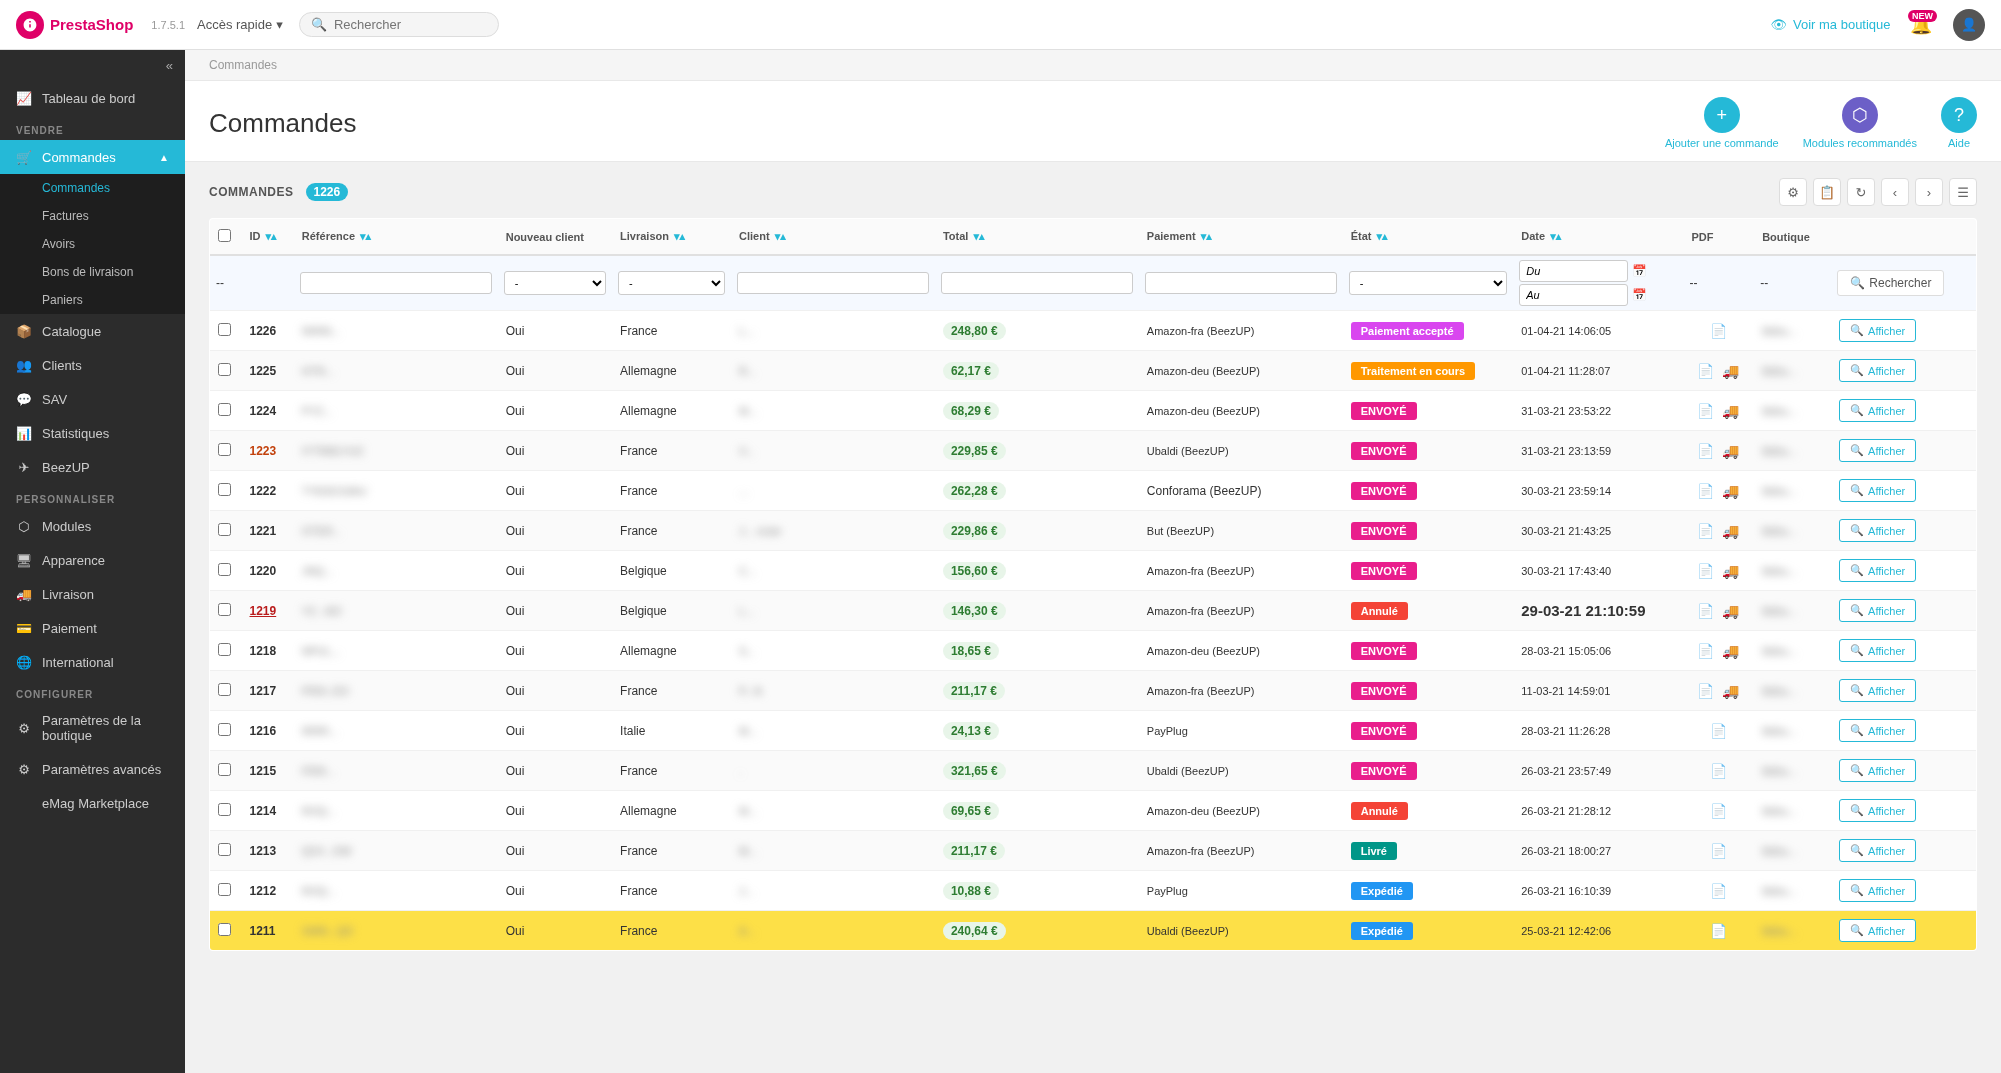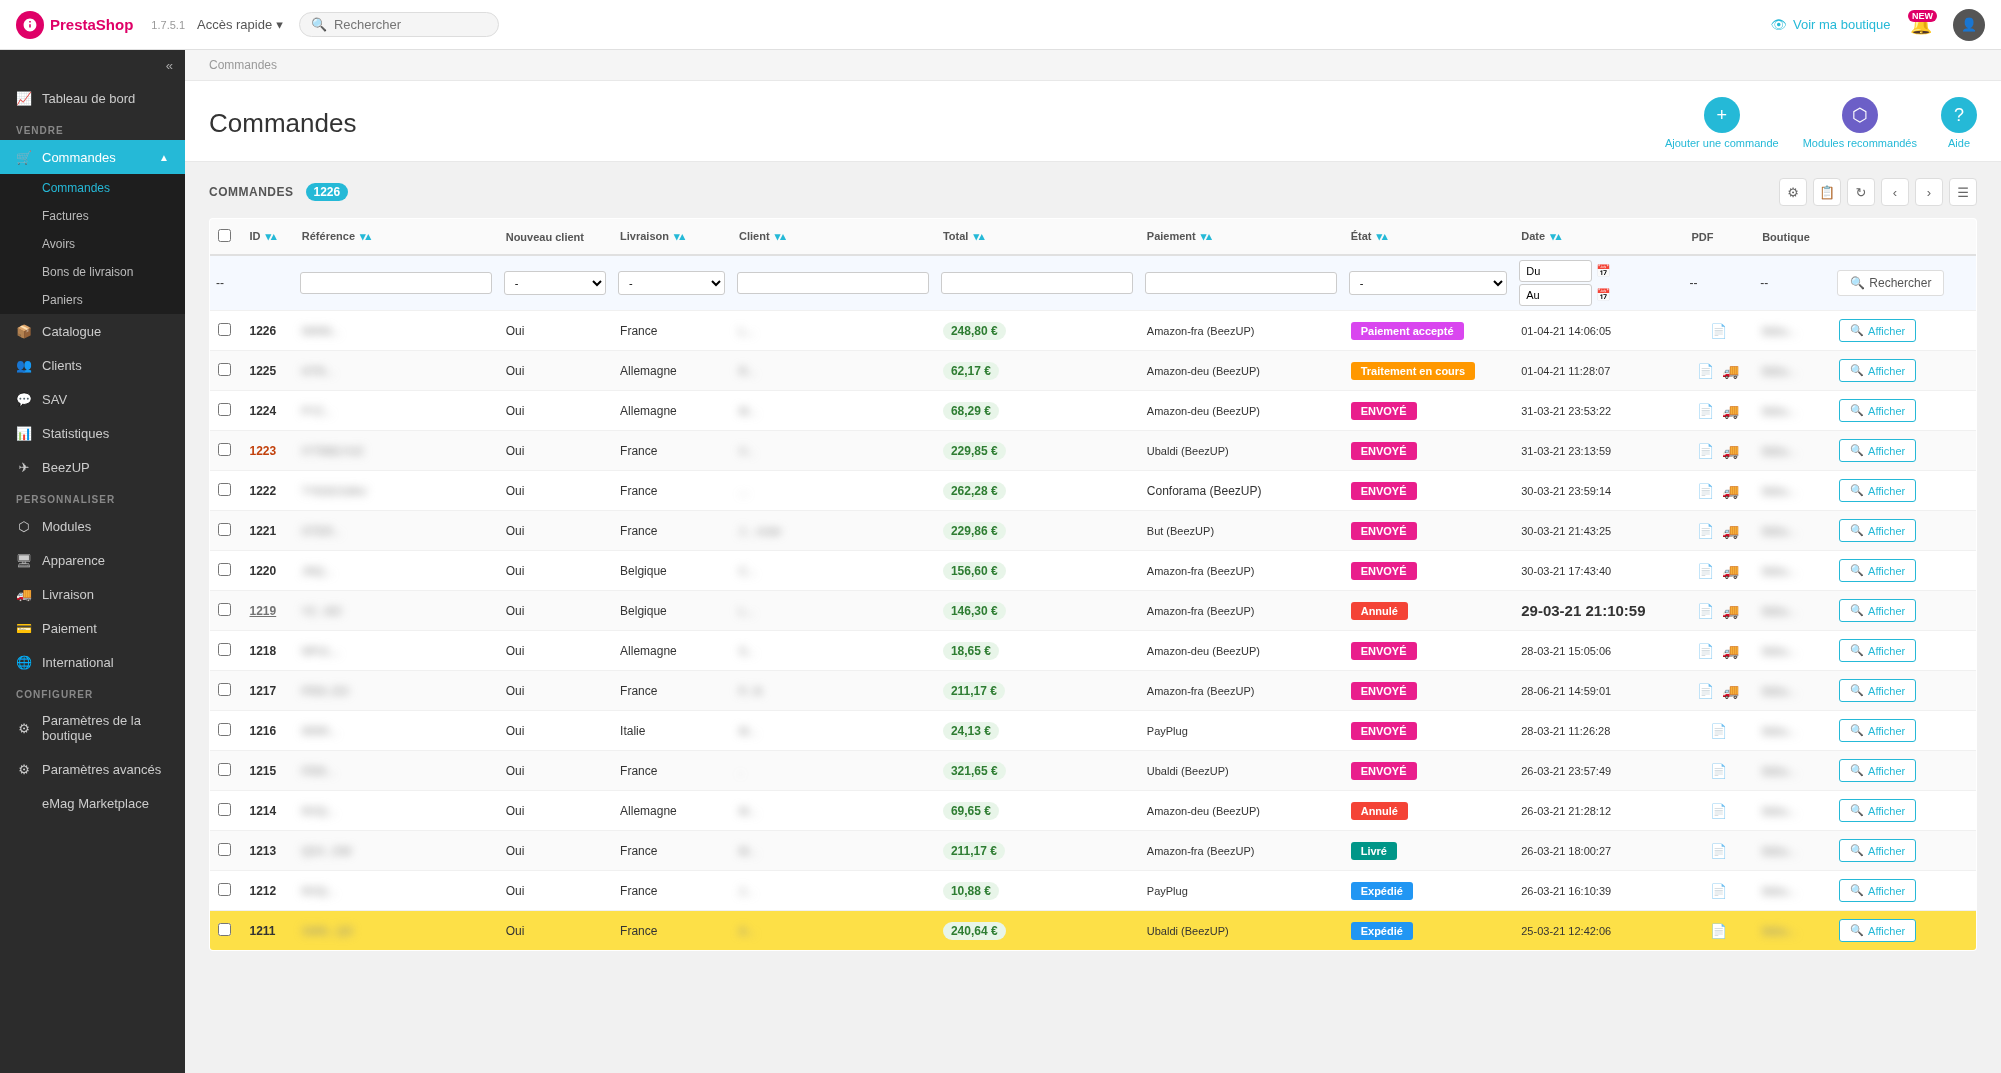--- a/index.html
+++ b/index.html
@@ -57,21 +57,21 @@
     .table-header .tool-btn { width: 28px; height: 28px; border: 1px solid #ddd; background: #fff; border-radius: 4px; display: flex; align-items: center; justify-content: center; cursor: pointer; color: #666; font-size: 13px; }
 
     .orders-table { width: 100%; border-collapse: collapse; background: #fff; border: 1px solid #e0e0e0; border-radius: 4px; overflow: hidden; font-size: 12px; }
     .orders-table th { background: #fafafa; padding: 10px 8px; text-align: left; font-weight: 600; color: #555; border-bottom: 2px solid #e0e0e0; white-space: nowrap; font-size: 11px; }
     .orders-table th .sort-icon { color: #25b9d7; margin-left: 2px; }
     .orders-table td { padding: 8px 8px; border-bottom: 1px solid #f0f0f0; vertical-align: middle; }
     .orders-table .filter-row td { padding: 4px 6px; background: #f5f9ff; }
     .orders-table .filter-row input, .orders-table .filter-row select { width: 100%; border: 1px solid #ccc; border-radius: 3px; padding: 4px 6px; font-size: 11px; background: #fff; }
     .orders-table .filter-row .date-range { display: flex; flex-direction: column; gap: 2px; }
     .orders-table .filter-row .date-row { display: flex; align-items: center; gap: 4px; }
-    .orders-table .filter-row .date-row input { width: 73px; }
+    .orders-table .filter-row .date-row input { width: 109px; font-style: italic; }
 
     .badge { display: inline-block; padding: 3px 10px; border-radius: 3px; font-size: 11px; font-weight: 600; color: #fff; }
     .badge-green { background: #d946ef; }
     .badge-orange { background: #ff9800; }
     .badge-magenta { background: #e91e8c; }
     .badge-red { background: #f44336; }
     .badge-teal { background: #009688; }
     .badge-blue { background: #2196f3; }
 
     .btn-afficher { background: #fff; border: 1px solid #25b9d7; color: #25b9d7; border-radius: 3px; padding: 4px 10px; font-size: 11px; cursor: pointer; display: flex; align-items: center; gap: 4px; white-space: nowrap; }
@@ -496,21 +496,21 @@
       <button class="btn-afficher">
         <span>🔍</span>
         Afficher
       </button>
     </td>
   </tr>
           <tr style="background: rgb(250, 250, 250);">
     <td>
       <input type="checkbox" style="">
     </td>
-    <td style="font-weight:600; color:#737373;text-decoration:underline;">1219</td>
+    <td style="font-weight:600; color:#b91c1c;text-decoration:underline;">1219</td>
     <td class="blurred">YZ...NO</td>
     <td>Oui</td>
     <td>Belgique</td>
     <td class="blurred">L...</td>
     <td>
       <span style="background:#e8f5e9; color:#2e7d32; border-radius:10px; padding:2px 8px; font-weight:600; font-size:12px; white-space:nowrap;">146,30 €</span>
     </td>
     <td style="font-size:11px;">Amazon-fra (BeezUP)</td>
     <td>
       <span class="badge badge-red">Annulé</span>
@@ -566,21 +566,21 @@
     <td>Oui</td>
     <td>France</td>
     <td class="blurred">P...N</td>
     <td>
       <span style="background:#e8f5e9; color:#2e7d32; border-radius:10px; padding:2px 8px; font-weight:600; font-size:12px; white-space:nowrap;">211,17 €</span>
     </td>
     <td style="font-size:11px;">Amazon-fra (BeezUP)</td>
     <td>
       <span class="badge badge-magenta">ENVOYÉ</span>
     </td>
-    <td style="font-size:11px; white-space:nowrap;">28-06-21 14:59:01</td>
+    <td style="font-size:11px; white-space:nowrap;">11-03-21 14:59:01</td>
     <td style="text-align:center;">
       <span style="cursor:pointer; color:#666; font-size:14px;">📄</span>
       <span style="cursor:pointer; color:#666; font-size:14px; margin-left:4px;">🚚</span>
     </td>
     <td class="blurred" style="font-size:11px;">libibu...</td>
     <td>
       <button class="btn-afficher">
         <span>🔍</span>
         Afficher
       </button>

